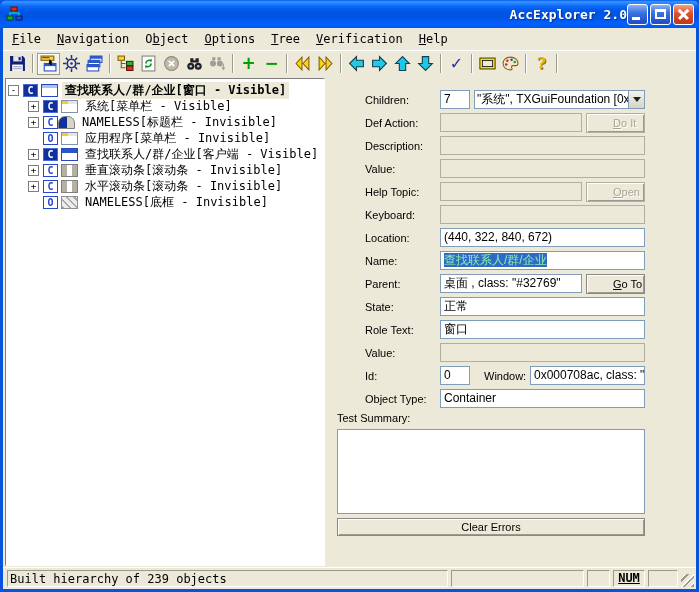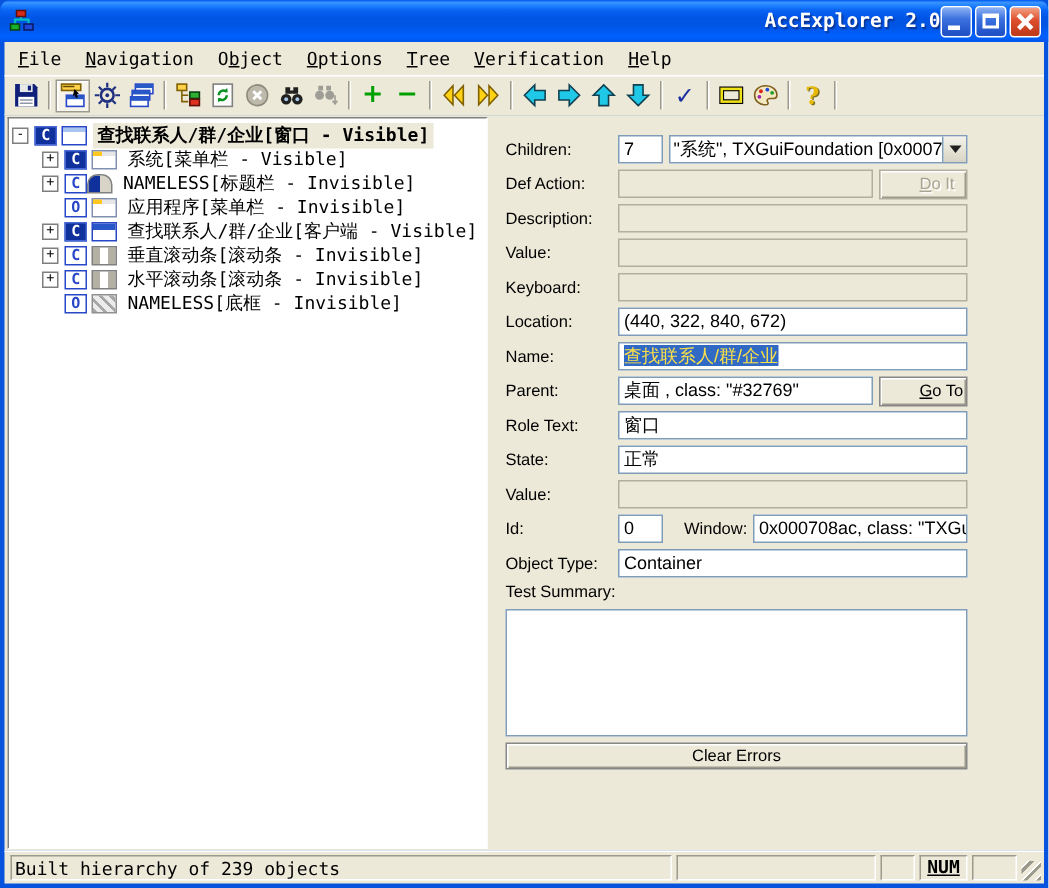--- a/index.html
+++ b/index.html
@@ -65,27 +65,27 @@
   .ticon.menubar  { border:1px solid #8090B0; background:linear-gradient(180deg,#E6E6E6 0 3px,#fff 3px); }
   .ticon.menubar::before { content:""; position:absolute; left:0; top:0; width:6px; height:3px; background:#FFC820; }
   .ticon.titlebar { border:1px solid #808080; background:linear-gradient(90deg,#10309C 0 8px,#D8D4C8 8px); }
   .ticon.client   { border:1px solid #2847C8; background:linear-gradient(180deg,#2858C8 0 4px,#fff 4px); }
   .ticon.scrollbar{ border:1px solid #808080; background:linear-gradient(90deg,#B4B0A4 0 5px,#fff 5px 10px,#B4B0A4 10px); }
   .ticon.bottomframe { border:1px solid #909090; background:repeating-linear-gradient(45deg,#A8A8A8 0 2px,#ECECEC 2px 5px); }
   .ttext { padding:0 3px; }
   .trow.selected .ttext { background:#ECE9D8; font-weight:bold; }
 
   
-  .prow { display:flex; align-items:center; height:19px; margin-bottom:4px; }
+  .prow { display:flex; align-items:center; height:19px; margin-bottom:4px;margin-left:28px; }
   .plabel { width:75px; flex:none; color:#000; }
   .pfield { flex:1; height:19px; border:1px solid #7F9DB9; background:#fff; padding:1px 3px;
             font-size:12px; line-height:14px; white-space:nowrap; overflow:hidden; }
   .pfield.disabled { background:#ECE9D8; border-color:#B3AF9F; }
   .pfield.small { flex:none; width:30px; }
-  .selhl { background:#316AC5; color:#fde047; }
+  .selhl { background:#316AC5; color:#86efac; }
   .xbtn { flex:none; width:59px; height:20px; margin-left:4px; background:#ECE9D8; text-align:left;
           font-size:11px; line-height:18px; border:1px solid #888; 
           box-shadow:inset 1px 1px 0 #fff, inset -1px -1px 0 #9C9A8C;padding-left:26px; }
   .xbtn.disabled { color:#A8A491; text-shadow:1px 1px 0 #fff; border-color:#B3AF9F; }
   .combo { flex:1; height:19px; border:1px solid #7F9DB9; background:#fff; display:flex; margin-left:4px; overflow:hidden; }
   .combo-text { flex:1; padding:1px 2px; font-size:12px; line-height:14px; white-space:nowrap; overflow:hidden; }
   .combo-btn { width:16px; flex:none; background:linear-gradient(180deg,#F4F2EA,#D8D4C4); border-left:1px solid #7F9DB9;
                display:flex; align-items:center; justify-content:center; }
   .combo-btn::after { content:""; width:0; height:0; border:4px solid transparent; border-top:5px solid #202020; margin-top:4px; }
   .winlabel { flex:none; width:46px; margin-left:14px; }
@@ -353,43 +353,48 @@
       </div>
       <div class="prow">
         <span class="plabel">Description:</span>
         <span class="pfield disabled"></span>
       </div>
       <div class="prow">
         <span class="plabel">Value:</span>
         <span class="pfield disabled"></span>
       </div>
       <div class="prow">
+        <span class="plabel">Help Topic:</span>
+        <span class="pfield disabled"></span>
+        <span class="xbtn disabled"><span class="k">O</span><span>pen</span></span>
+      </div>
+      <div class="prow">
         <span class="plabel">Keyboard:</span>
         <span class="pfield disabled"></span>
       </div>
       <div class="prow">
         <span class="plabel">Location:</span>
         <span class="pfield">(440, 322, 840, 672)</span>
       </div>
       <div class="prow">
         <span class="plabel">Name:</span>
         <span class="pfield"><span class="selhl">查找联系人/群/企业</span></span>
       </div>
       <div class="prow">
         <span class="plabel">Parent:</span>
         <span class="pfield">桌面 , class: "#32769"</span>
         <span class="xbtn"><span class="k">G</span><span>o To</span></span>
       </div>
       <div class="prow">
+        <span class="plabel">State:</span>
+        <span class="pfield">正常</span>
+      </div>
+      <div class="prow">
         <span class="plabel">Role Text:</span>
         <span class="pfield">窗口</span>
-      </div>
-      <div class="prow">
-        <span class="plabel">State:</span>
-        <span class="pfield">正常</span>
       </div>
       <div class="prow">
         <span class="plabel">Value:</span>
         <span class="pfield disabled"></span>
       </div>
       <div class="prow">
         <span class="plabel">Id:</span>
         <span class="pfield small">0</span>
         <span class="winlabel">Window:</span>
         <span class="pfield">0x000708ac, class: "TXGuiF</span>

